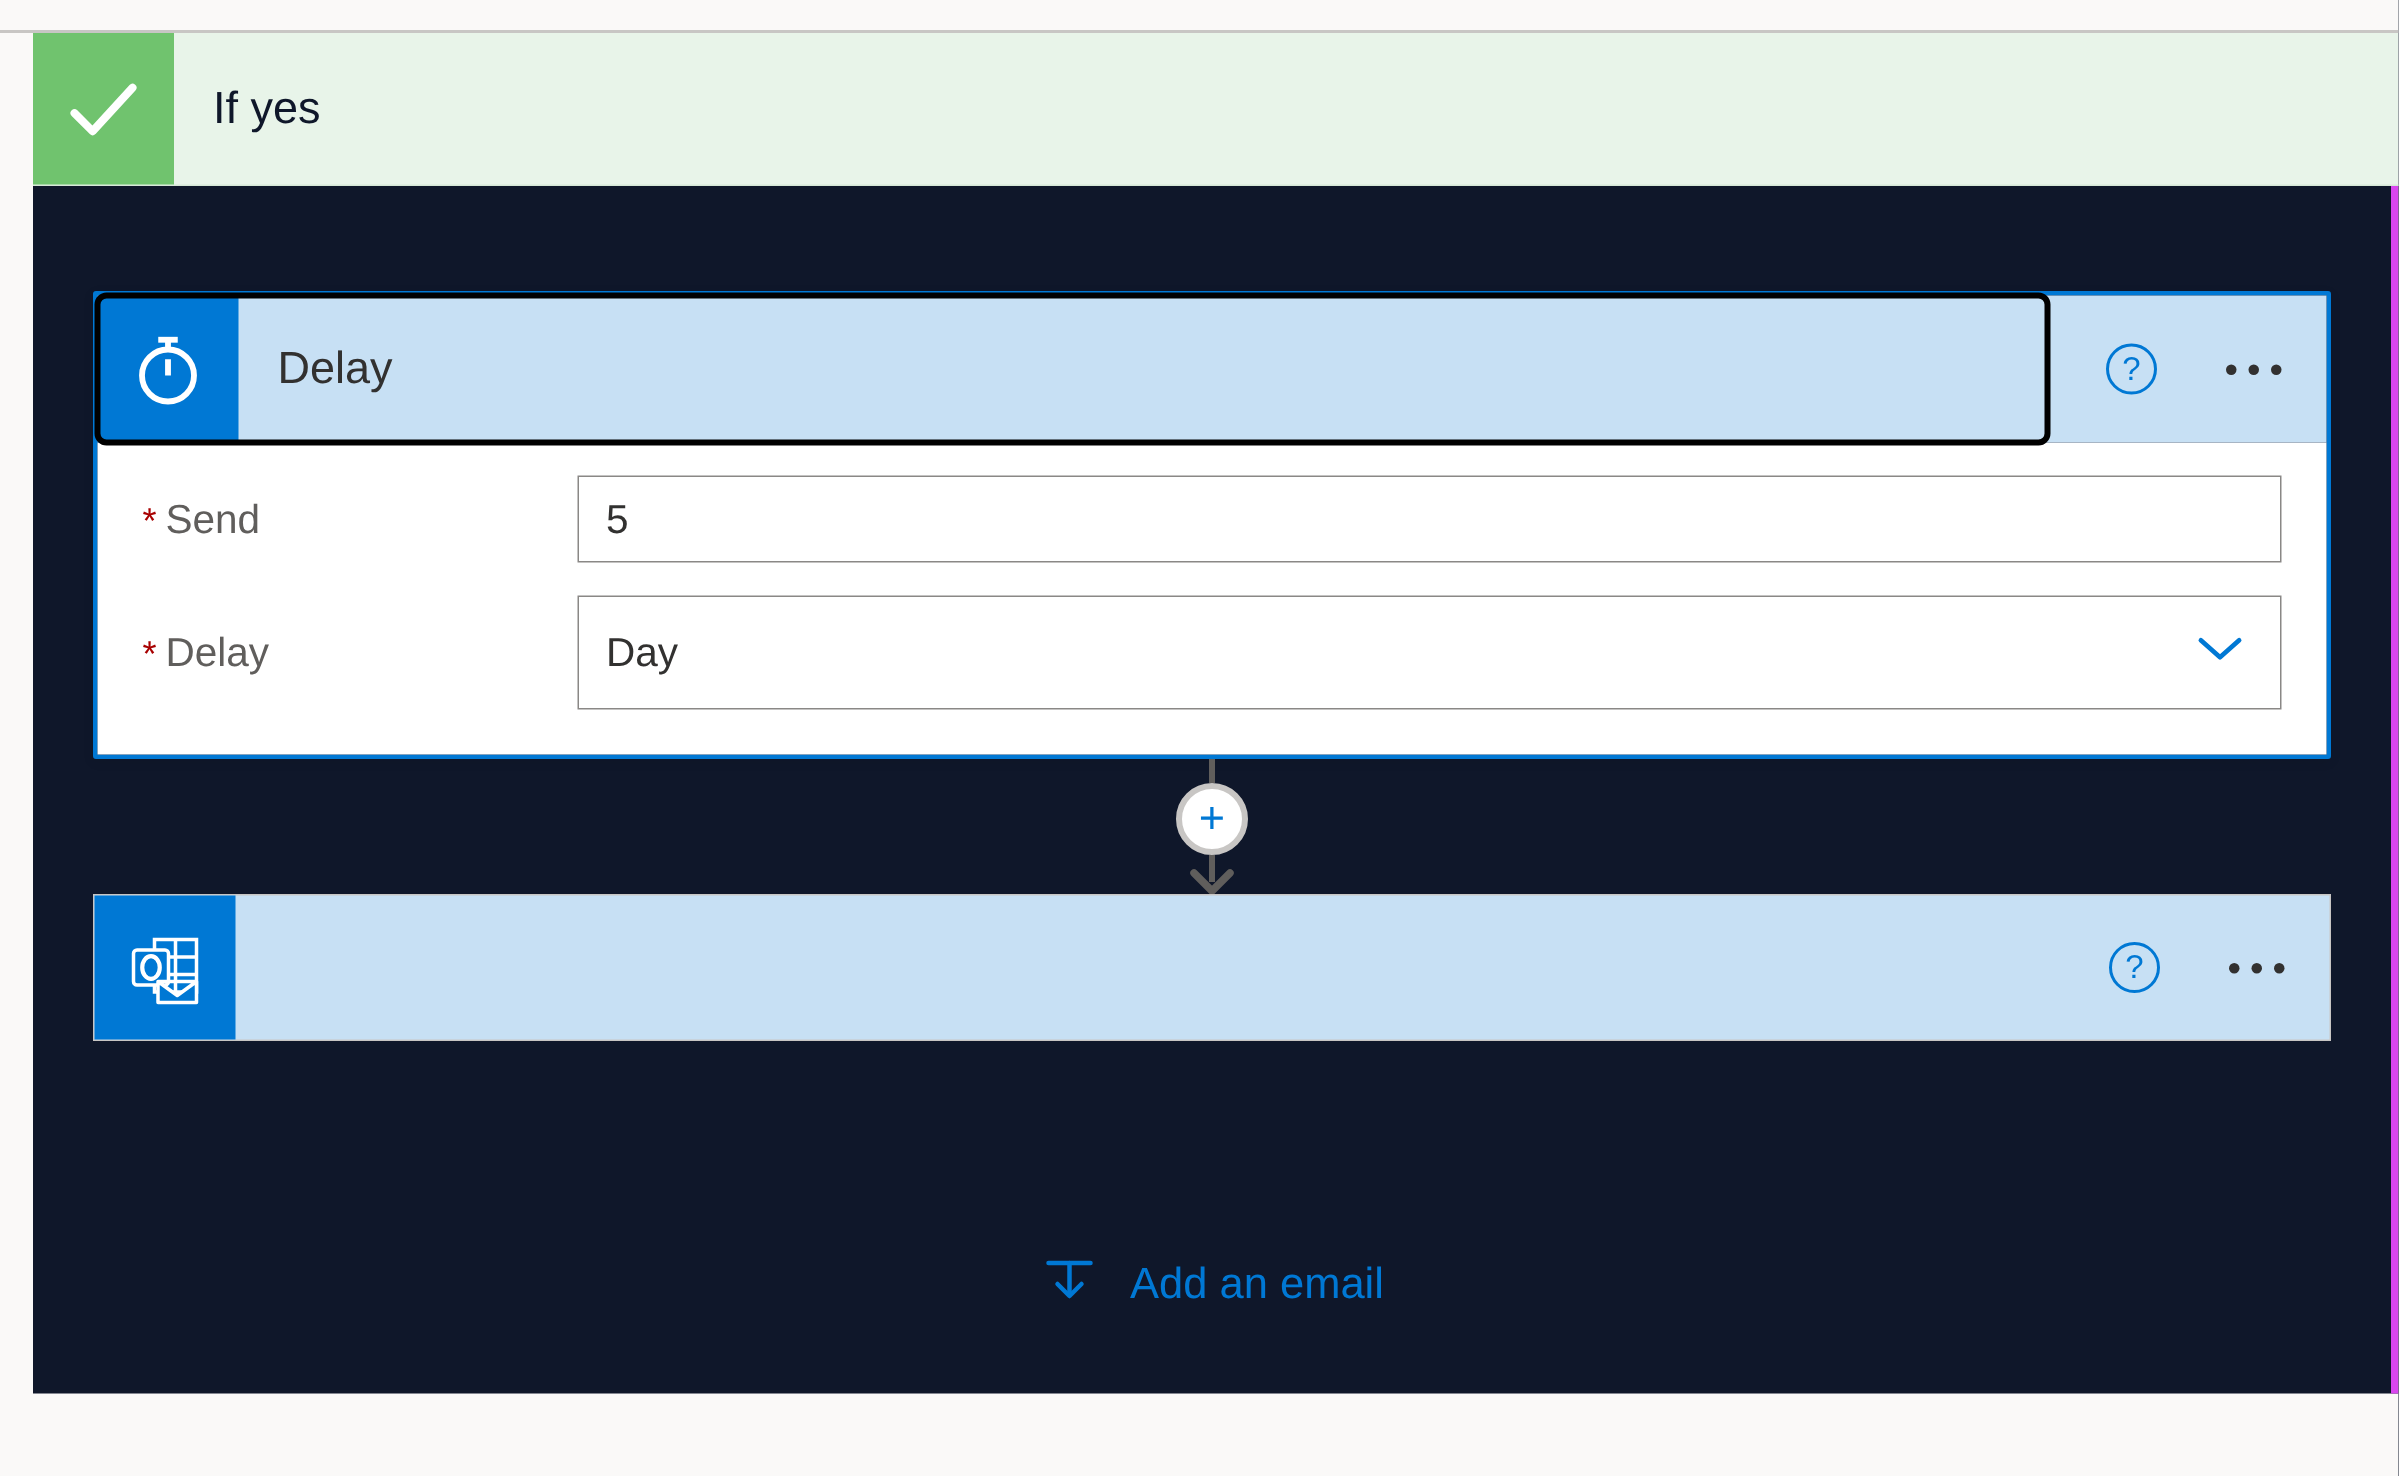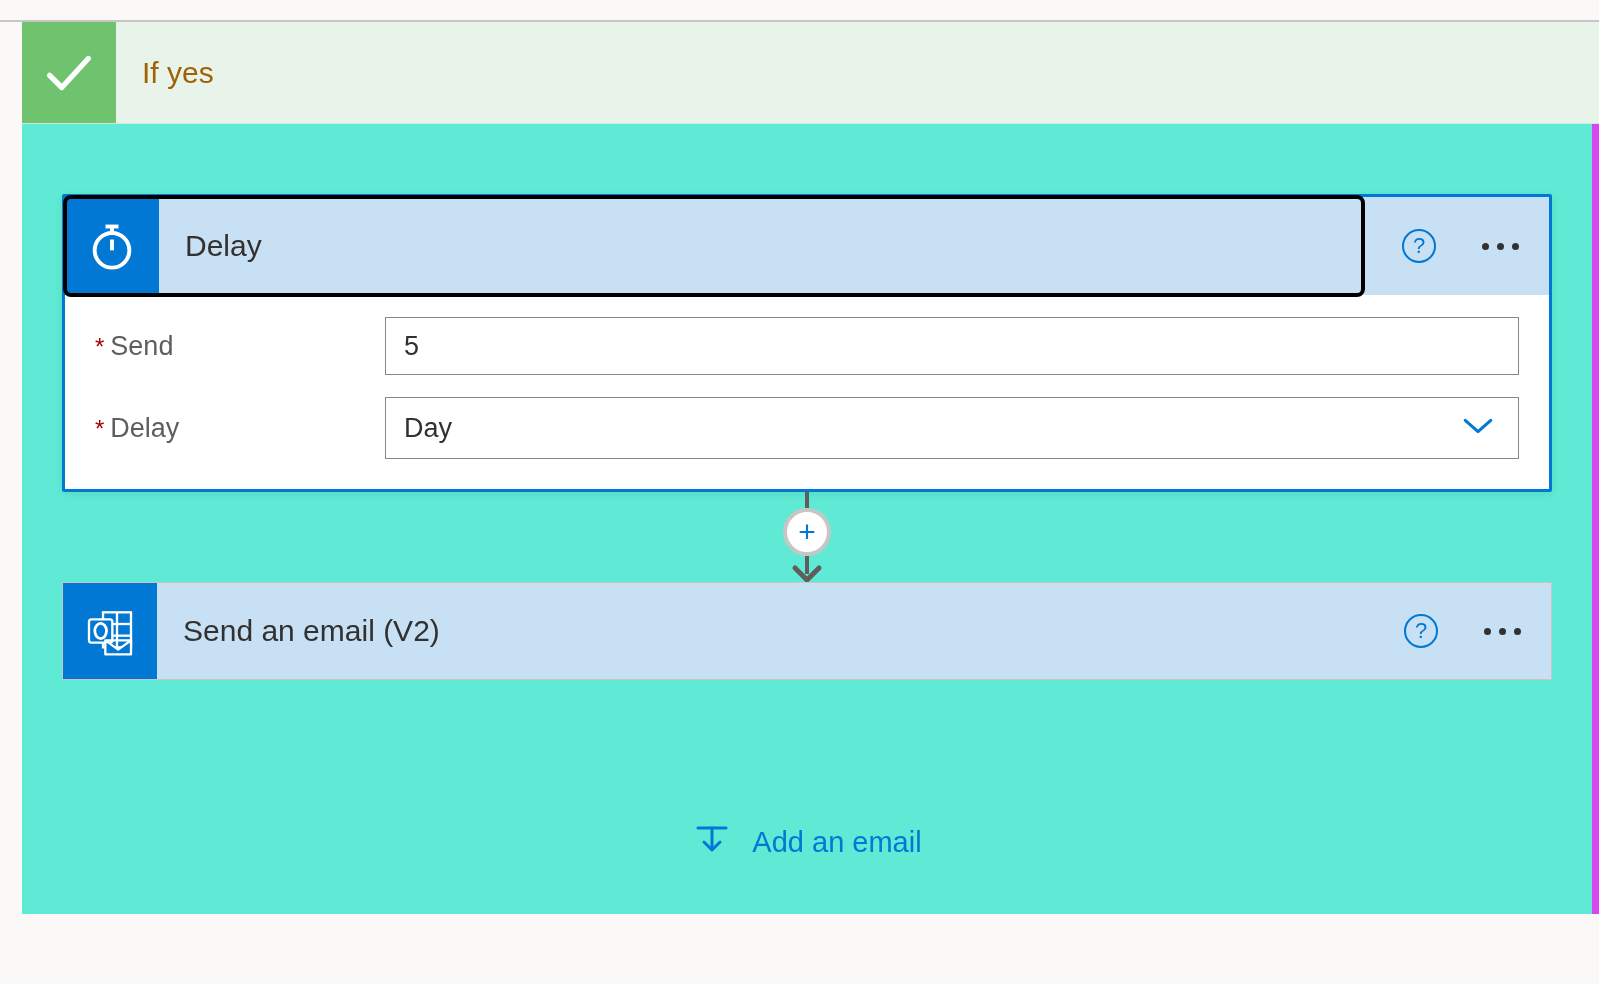--- a/index.html
+++ b/index.html
@@ -31,28 +31,28 @@
   .condition-icon {
     width: 94px;
     height: 100%;
     background: #70c36e;
     display: flex;
     align-items: center;
     justify-content: center;
   }
   .condition-title {
     font-size: 30px;
-    color: #a16207;
+    color: #0f172a;
     padding-left: 26px;
     font-weight: 400;
   }
   .condition-body {
-    background: #5eead4;
+    background: #0f172a;
     padding: 70px 40px 50px 40px;
-    border-right: 7px solid #d946ef;
+    border-right: 5px solid #d946ef;
   }
   .action-card {
     border: 3px solid #0078d4;
     border-radius: 2px;
     position: relative;
     box-shadow: 0 2px 8px rgba(0,0,0,0.08);
   }
   .action-header {
     display: flex;
     align-items: center;
@@ -146,21 +146,21 @@
     font-family: inherit;
     outline: none;
     background: #fff;
   }
   .form-select-wrap {
     flex: 1;
     position: relative;
   }
   .form-select {
     width: 100%;
-    height: 62px;
+    height: 76px;
     border: 1px solid #8a8886;
     font-size: 27px;
     padding: 14px 18px;
     color: #323130;
     background: #fff;
     display: flex;
     align-items: center;
     cursor: pointer;
   }
   .chevron-down {
@@ -315,21 +315,20 @@
           <svg width="56" height="56" viewBox="0 0 48 48">
             <rect x="18" y="8" width="24" height="30" fill="none" stroke="#ffffff" stroke-width="2"></rect>
             <line x1="18" y1="18" x2="42" y2="18" stroke="#ffffff" stroke-width="2"></line>
             <line x1="30" y1="8" x2="30" y2="38" stroke="#ffffff" stroke-width="2"></line>
             <line x1="18" y1="28" x2="42" y2="28" stroke="#ffffff" stroke-width="2"></line>
             <rect x="6" y="14" width="20" height="20" rx="2" fill="#0078d4" stroke="#ffffff" stroke-width="2"></rect>
             <ellipse cx="16" cy="24" rx="5" ry="6.5" fill="none" stroke="#ffffff" stroke-width="2.4"></ellipse>
             <path d="M20 32 L42 32 L42 44 L20 44 Z M20 32 L31 40 L42 32" fill="#0078d4" stroke="#ffffff" stroke-width="2" stroke-linejoin="round"></path>
           </svg>
         </div>
-        <div class="action-title">Send an email (V2)</div>
         <div class="action-right-controls">
           <button class="help-circle">?</button>
           <div class="more-dots">
               <span></span>
               <span></span>
               <span></span>
             </div>
         </div>
       </div>
 

